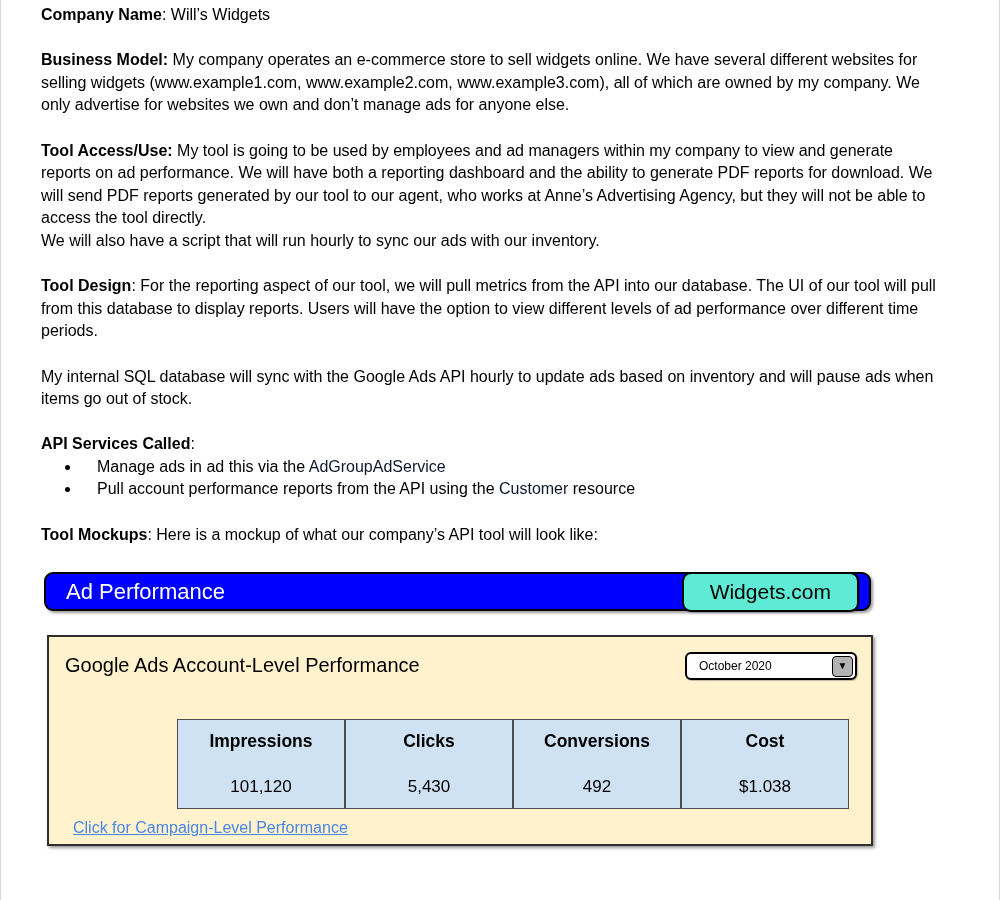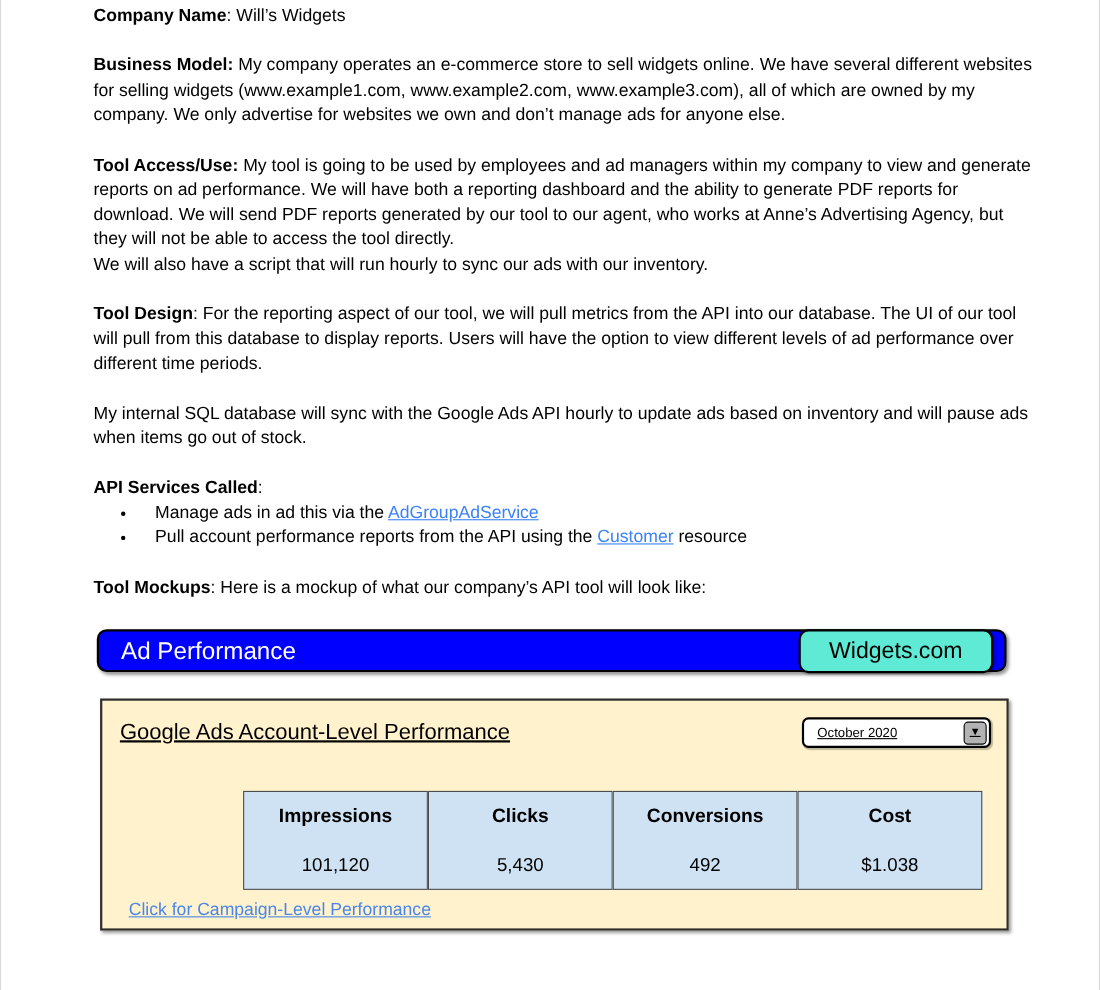--- a/index.html
+++ b/index.html
@@ -8,24 +8,24 @@
     background:#ffffff;
     border-left:1px solid #d9d9d9;
     border-right:1px solid #d9d9d9;
     box-sizing:border-box;
     overflow:hidden;
     font-family:"Liberation Sans",sans-serif;
     font-size:16px;
     line-height:22.6px;
     color:#000000;
   }
-  .doc{padding:4px 58px 0 84px;}
+  .doc{padding:4px 58px 0 40px;}
   .para{margin:0 0 22.6px 0;}
   .lbl{font-weight:bold;}
-  a, .link{color:#3b82f6;text-decoration:underline;cursor:pointer;}
+  a, .link{color:#0f172a;cursor:pointer;}
   ul.svc{margin:0 0 22.6px 0;padding:0 0 0 40px;list-style:disc;}
   ul.svc li{padding-left:16px;margin:0;}
 
   
   .mock-header{
     margin:26px 0 0 3px;
     width:827px;height:39px;
     background:#0000fe;
     border:2px solid #000;
     border-radius:9px;
@@ -44,21 +44,21 @@
   }
   .panel{
     margin:24px 0 0 6px;
     width:826px;height:211px;
     background:#fff2cc;
     border:2px solid #2e2e2e;
     box-sizing:border-box;
     box-shadow:2px 2px 3px rgba(0,0,0,0.4);
     padding:15px 14px 0 14px;
   }
-  .panel-head{display:flex;justify-content:space-between;align-items:center;text-decoration:underline;}
+  .panel-head{display:flex;justify-content:space-between;align-items:flex-start;}
   .panel-title{font-size:20px;line-height:26px;margin-left:2px;}
   .dropdown{
     width:172px;height:28px;
     background:#ffffff;border:2px solid #000;border-radius:6px;
     box-sizing:border-box;
     display:flex;align-items:center;justify-content:space-between;
     padding:0 2px 0 12px;cursor:pointer;
     box-shadow:1px 1px 1px rgba(0,0,0,0.25);
   }
   .dropdown-value{font-size:12px;line-height:14px;}

